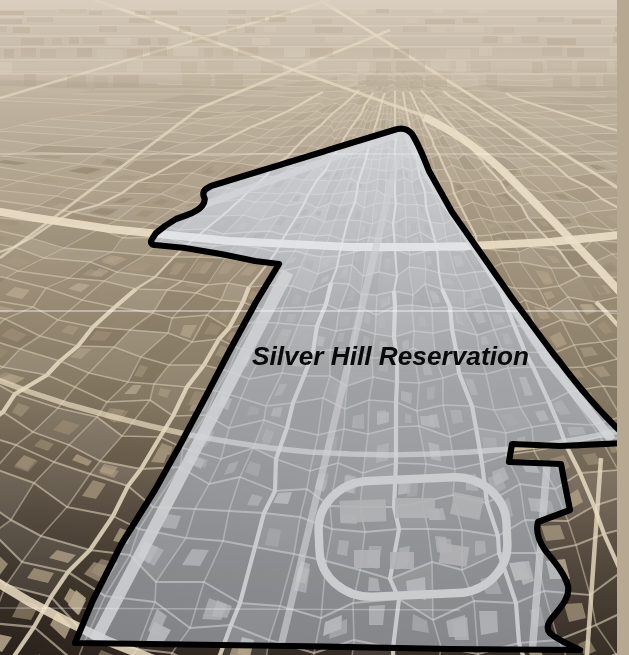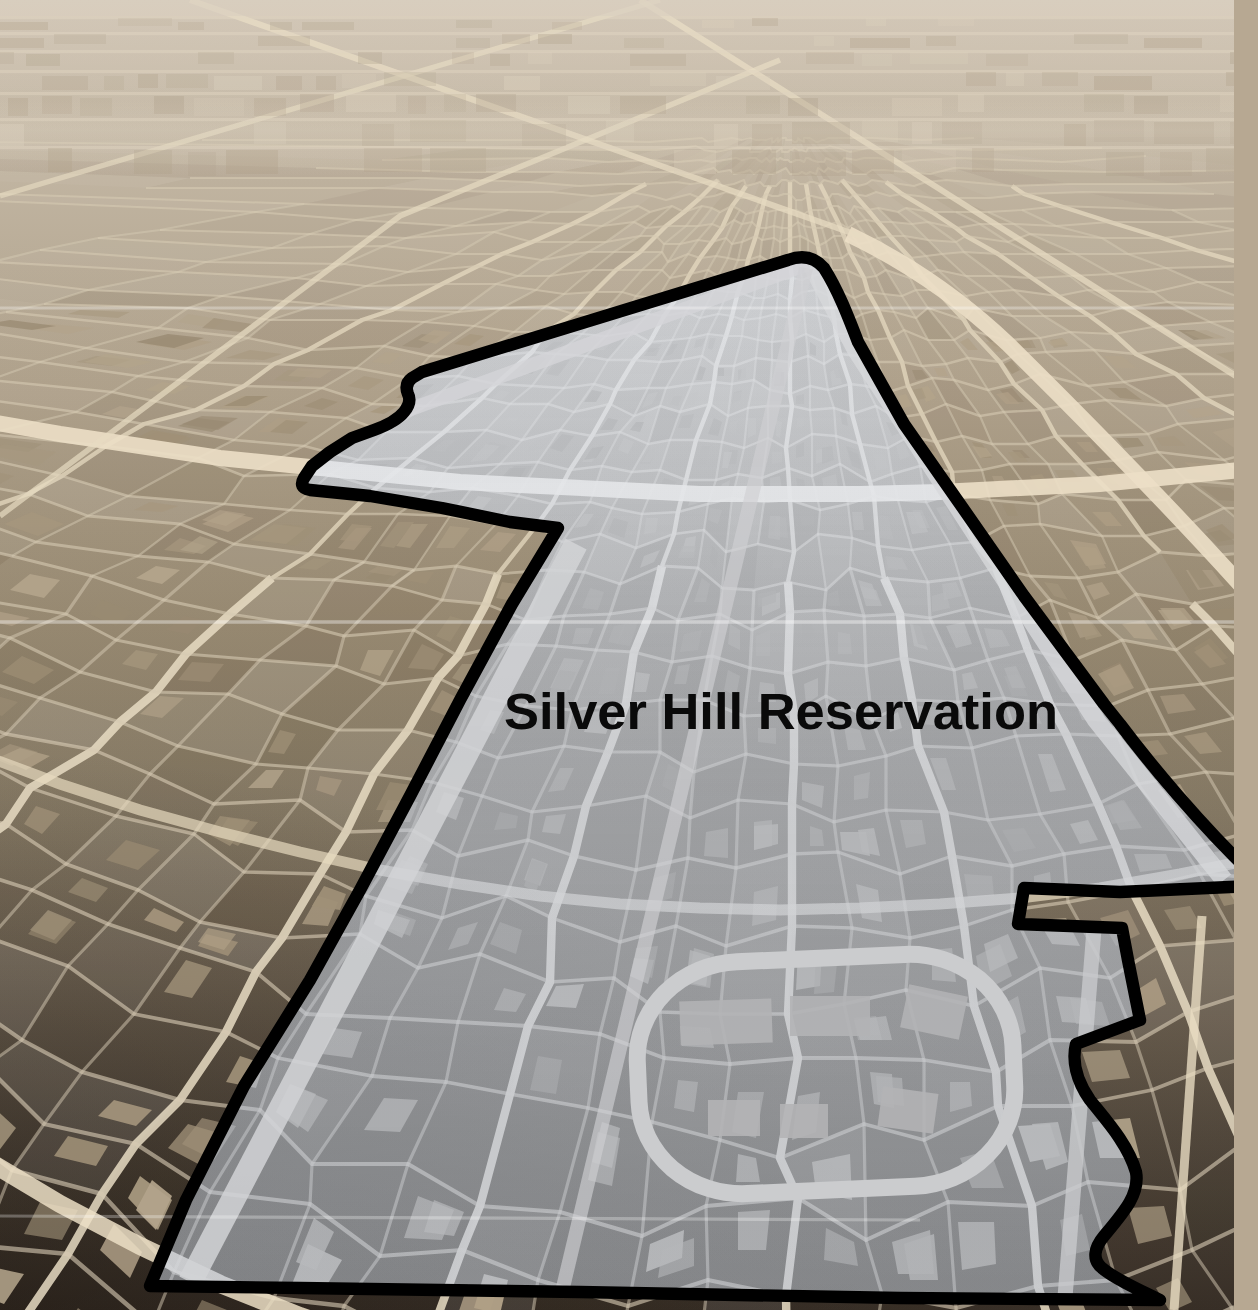--- a/index.html
+++ b/index.html
@@ -1,17 +1,17 @@
 <!DOCTYPE html>
 <html><head>
 <meta charset="utf-8">
 <style>
   html,body { margin:0; padding:0; background:#b7a892; }
   #stage { position:relative; width:617px; height:655px; overflow:hidden;
-           font-family:"Liberation Sans", sans-serif; }
+           font-family:"Liberation Sans", sans-serif;font-style:italic; }
 </style>
 </head>
 <body>
 
 <div id="stage">
 <svg width="629" height="655" viewBox="0 0 629 655">
 <defs>
   <linearGradient id="ground" x1="0" y1="0" x2="0" y2="1">
     <stop offset="0" stop-color="#cdc1b1"></stop>
     <stop offset="0.10" stop-color="#c5b9a6"></stop>

